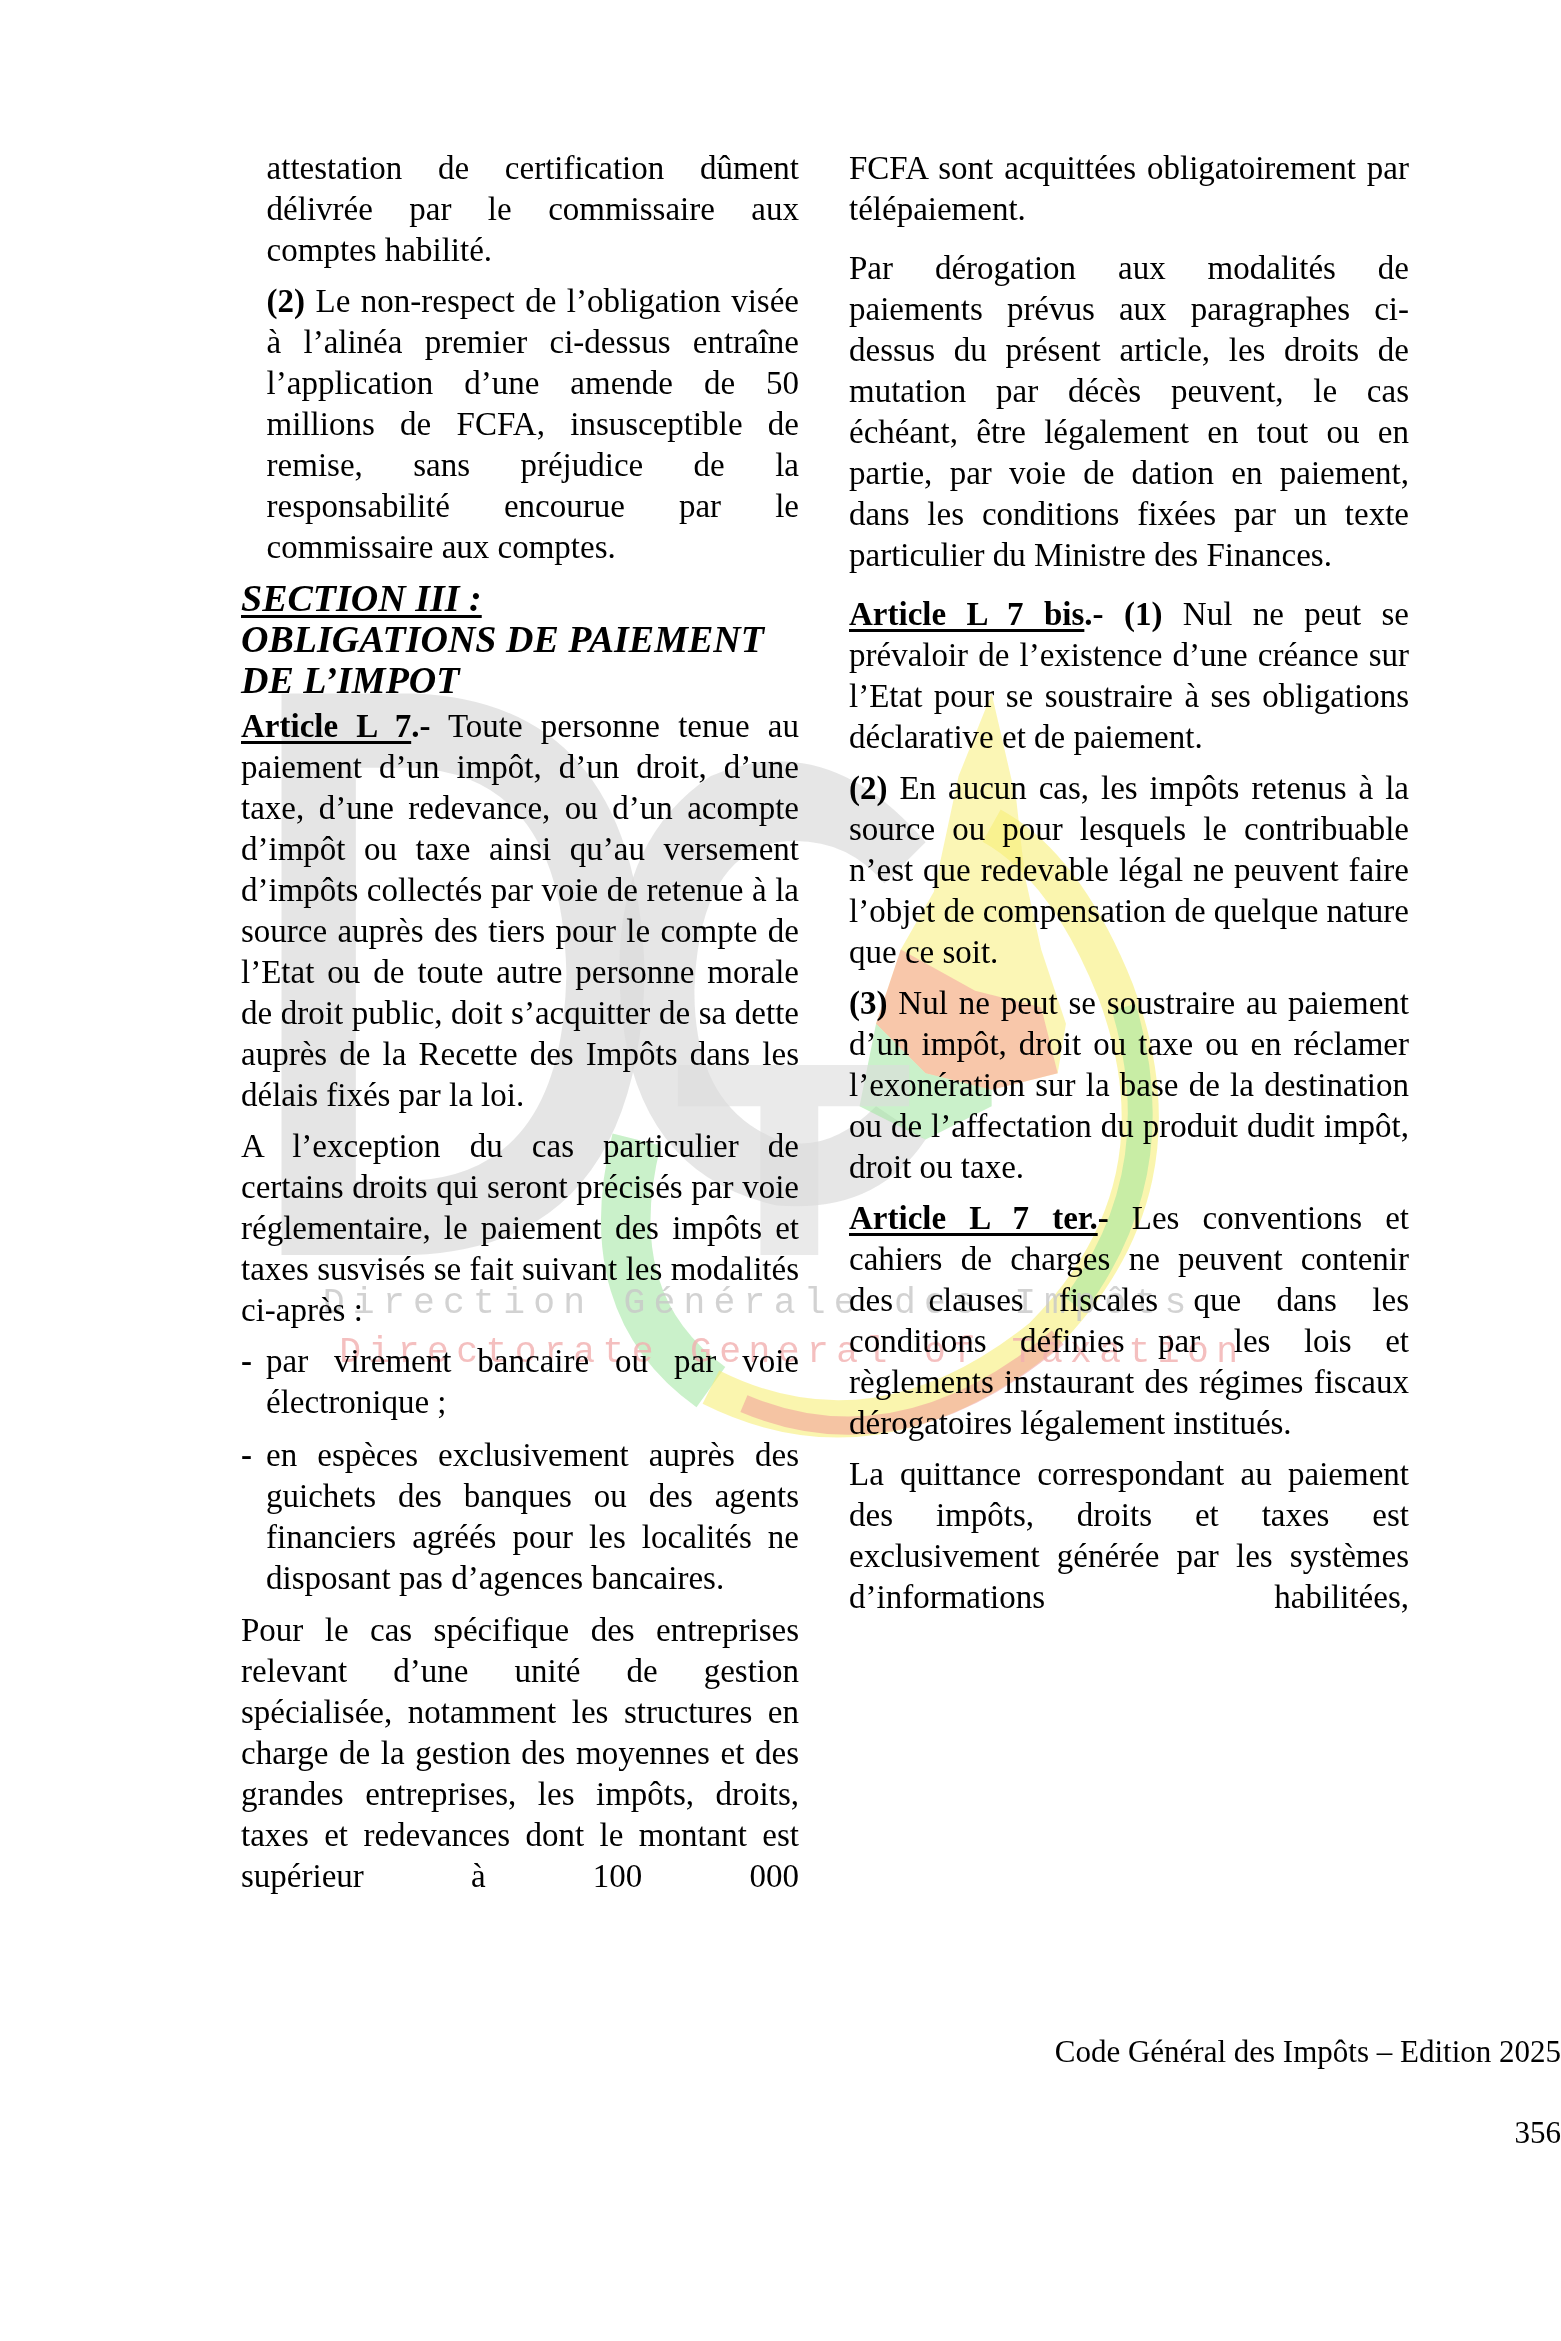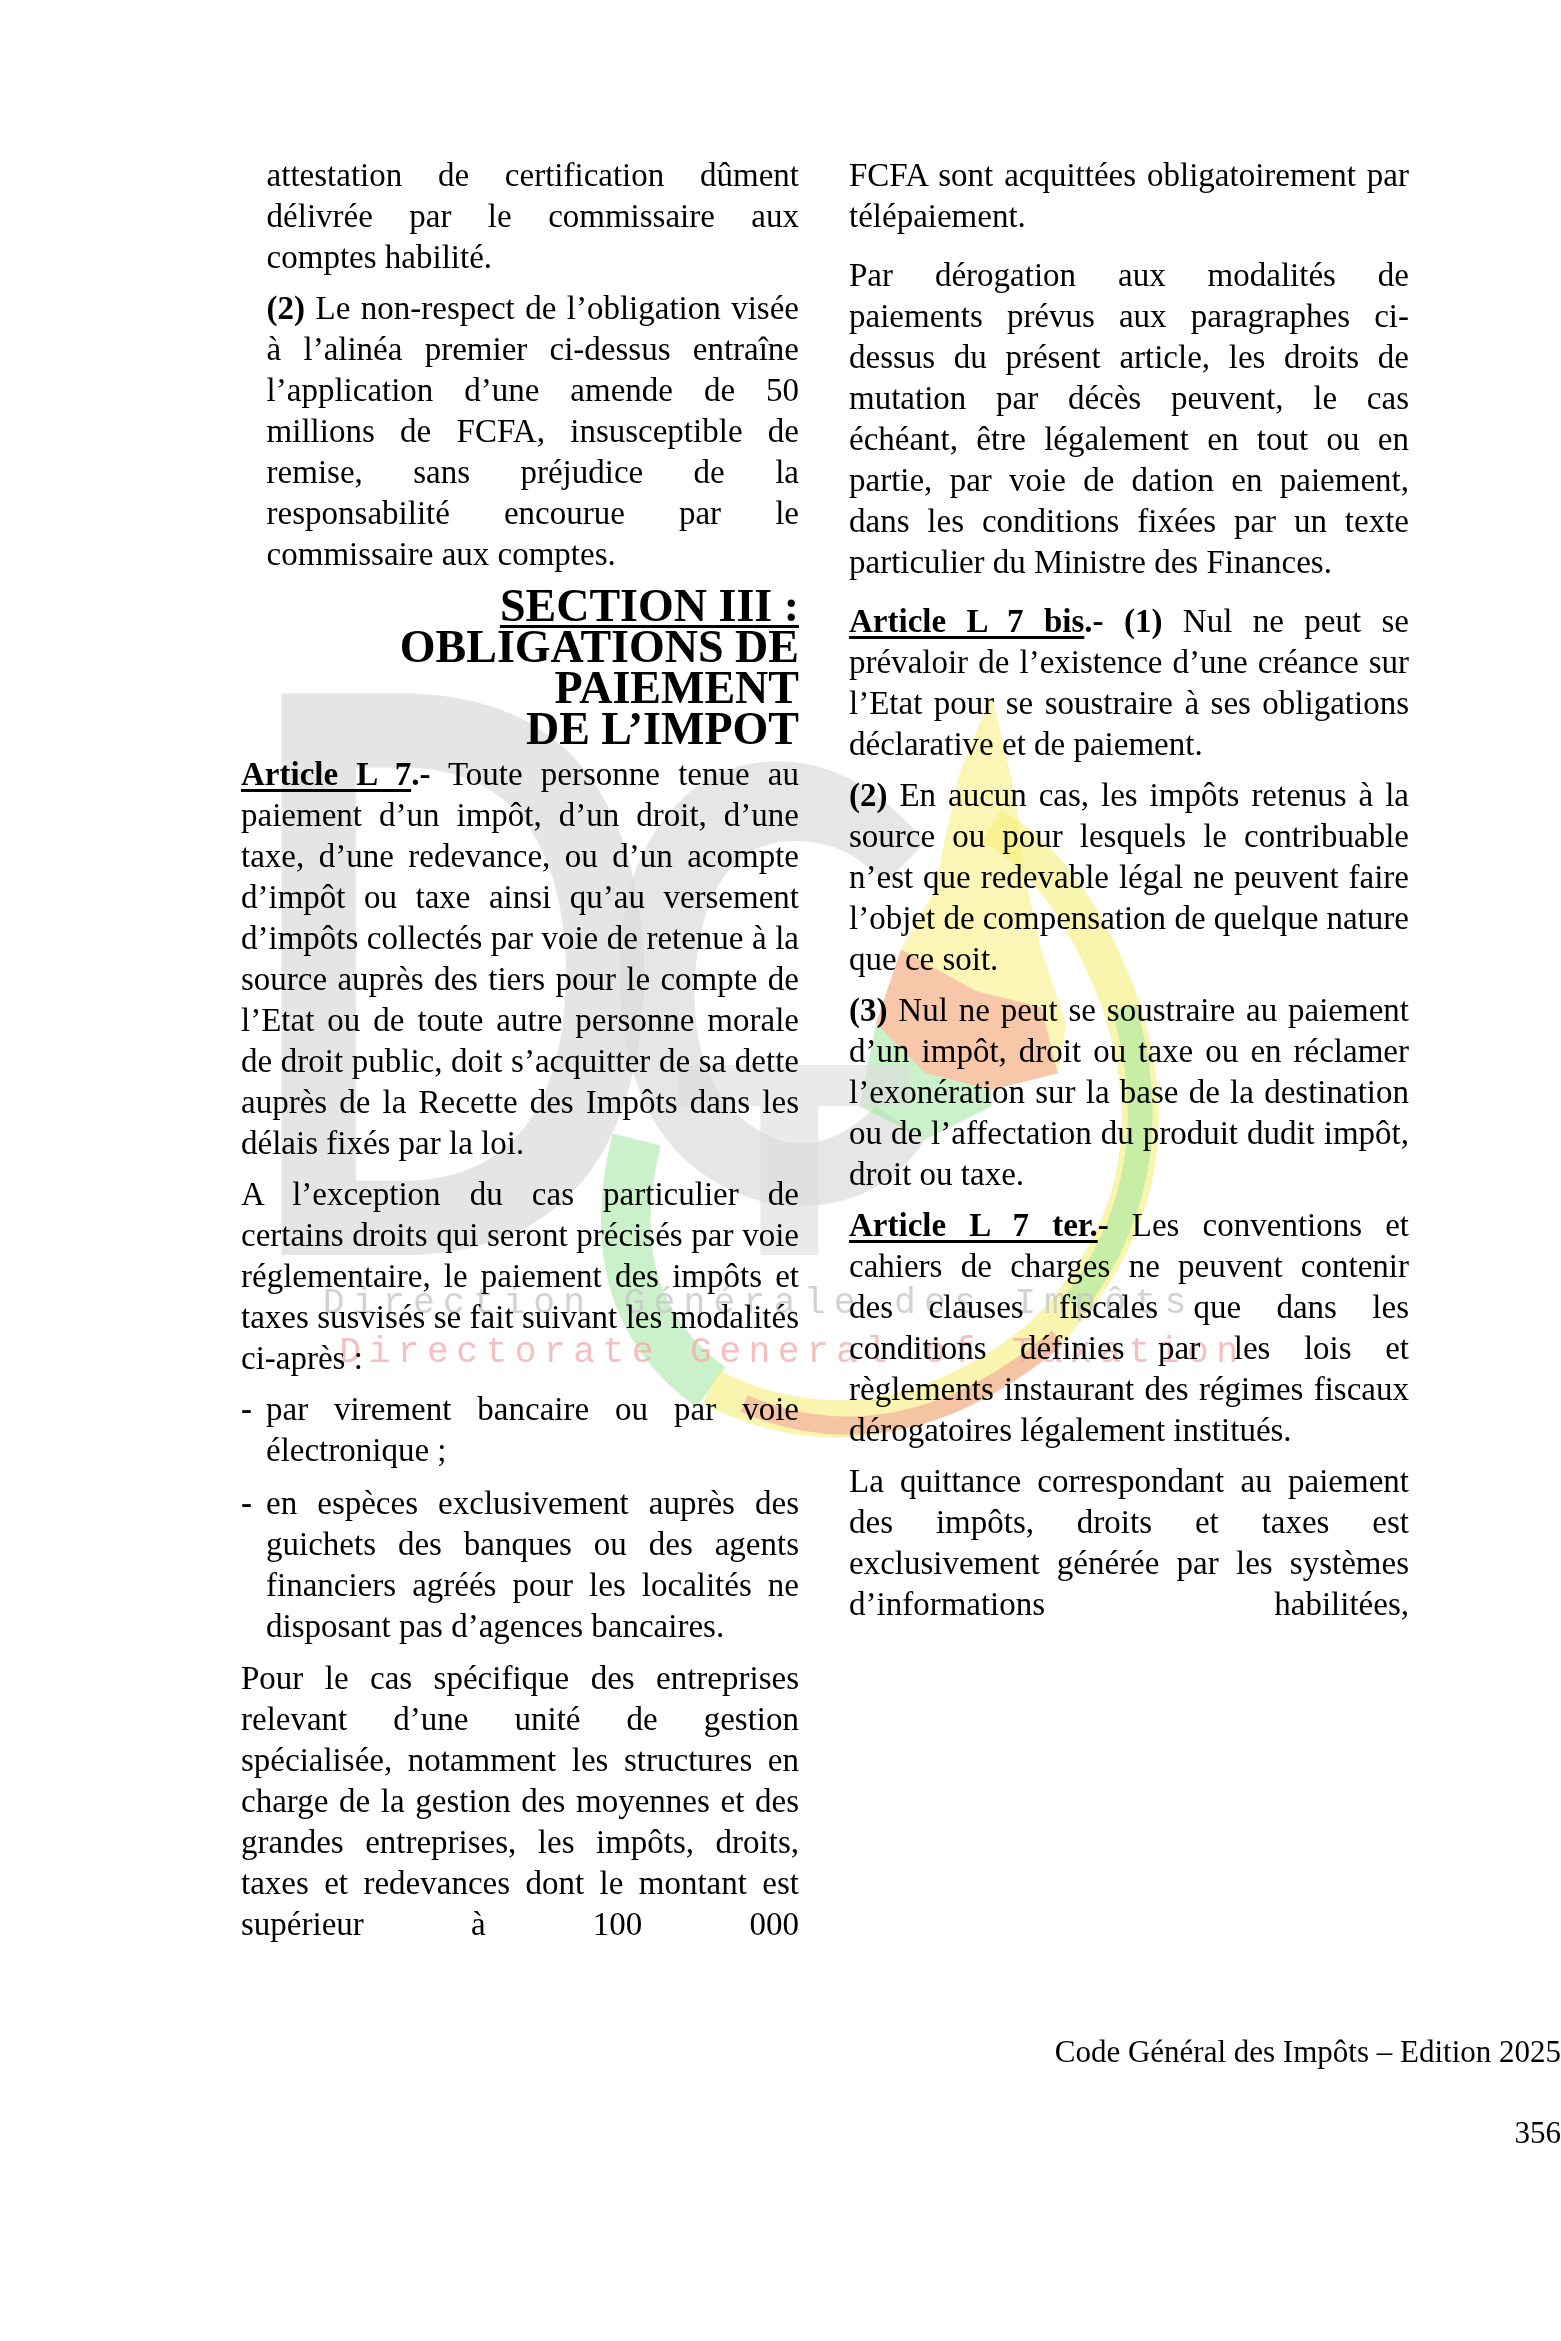--- a/index.html
+++ b/index.html
@@ -1,26 +1,26 @@
 <!DOCTYPE html>
 <html style="font-size:13.2px"><head>
 <meta charset="utf-8">
 <style>
   html, body { margin:0; padding:0; background:#ffffff; }
   body { width:1561px; height:2342px; position:relative; overflow:hidden;
          font-family:"Liberation Serif", serif; color:#000; }
   .watermark { position:absolute; left:248px; top:677px; width:1157px; height:867px; pointer-events:none; }
-  .col { position:absolute; top:155px; font-size:33px; line-height:41px; text-align:justify; }
+  .col { position:absolute; top:148px; font-size:33px; line-height:41px; text-align:justify; }
   .col-left { left:241px; width:558px; }
   .col-right { left:849px; width:560px; }
   .col p { margin:0 0 10px 0; }
   .indent { padding-left:25.6px; }
   .b { font-weight:bold; }
   .u { text-decoration:underline; text-decoration-thickness:2.5px; text-underline-offset:4.1px; }
-  .section { text-align:right; font-weight:bold; line-height:41px; margin:6.6px 0 5px 0; font-size:46px; }
+  .section { text-align:left; font-weight:bold; font-style:italic; line-height:41px; margin:6.6px 0 5px 0; font-size:38px; }
   .section .st { text-decoration:underline; text-decoration-thickness:2.5px; text-underline-offset:4.1px; }
   .bullet { display:flex; margin:0 0 11.6px 0; }
   .bullet .dash { width:25px; flex:none; font-weight:bold; }
   .bullet .btxt { flex:1; text-align:justify; }
   .footer { position:absolute; left:0; width:1561px; text-align:right; font-size:31px; }
   .footer-title { top:2034px; }
   .footer-page { top:2115px; }
 </style>
 </head>
 <body>

